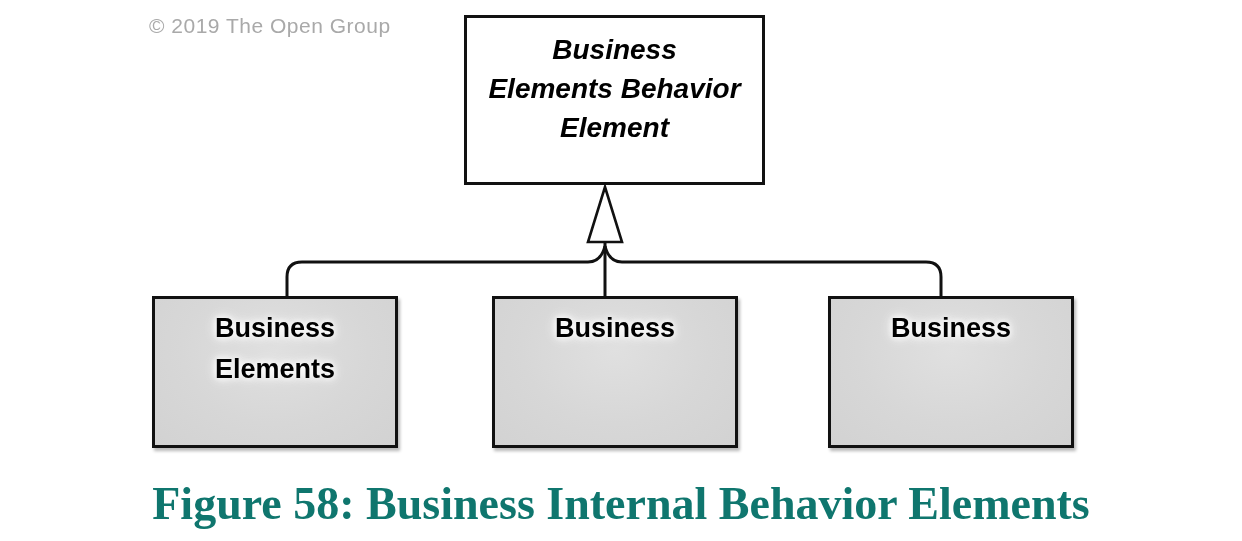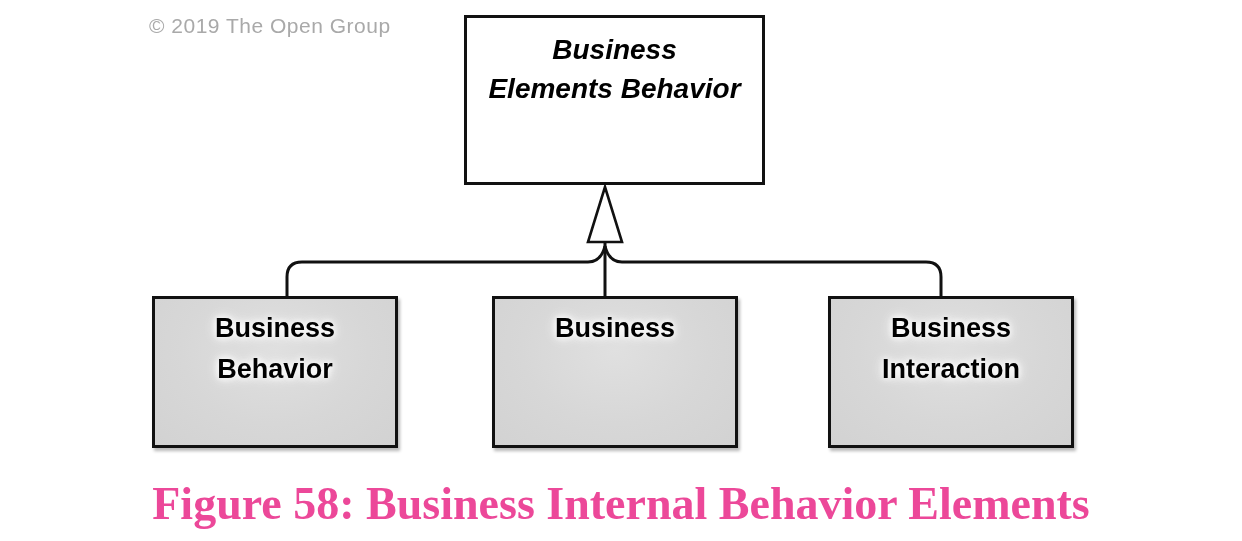--- a/index.html
+++ b/index.html
@@ -68,56 +68,56 @@
   .child-box.pos-2 { left: 828px; }
   .caption {
     position: absolute;
     left: 0;
     right: 0;
     top: 477px;
     text-align: center;
     font-family: "Liberation Serif", serif;
     font-size: 46px;
     font-weight: bold;
-    color: #ec4899;
+    color: #0f766e;
     white-space: nowrap;
   }
 </style>
 </head>
 <body>
 
 <div class="stage">
 
   <div class="copyright">© 2019 The Open Group</div>
 
   <div class="parent-box">
     <span>Business</span>
     <span>Elements Behavior</span>
+    <span>Element</span>
   </div>
 
   <svg class="connector-svg" viewBox="0 0 1242 541">
 
     <path d="M 287 297 L 287 277 Q 287 262 302 262 L 588 262 Q 601 262 605 246" fill="none" stroke="#111111" stroke-width="3"></path>
 
     <path d="M 941 298 L 941 277 Q 941 262 926 262 L 622 262 Q 609 262 605 246" fill="none" stroke="#111111" stroke-width="3"></path>
 
     <path d="M 605 243 L 605 297" fill="none" stroke="#111111" stroke-width="3"></path>
 
     <polygon points="605,187 588,242 622,242" fill="#ffffff" stroke="#111111" stroke-width="2.6"></polygon>
   </svg>
 
   <div class="child-box pos-0">
     <span>Business</span>
-    <span>Behavior</span>
+    <span>Elements</span>
   </div>
 
   <div class="child-box pos-1">
     <span>Business</span>
   </div>
 
   <div class="child-box pos-2">
     <span>Business</span>
-    <span>Interaction</span>
   </div>
 
   <div class="caption">Figure 58: Business Internal Behavior Elements</div>
 
 </div>
 
 </body></html>

